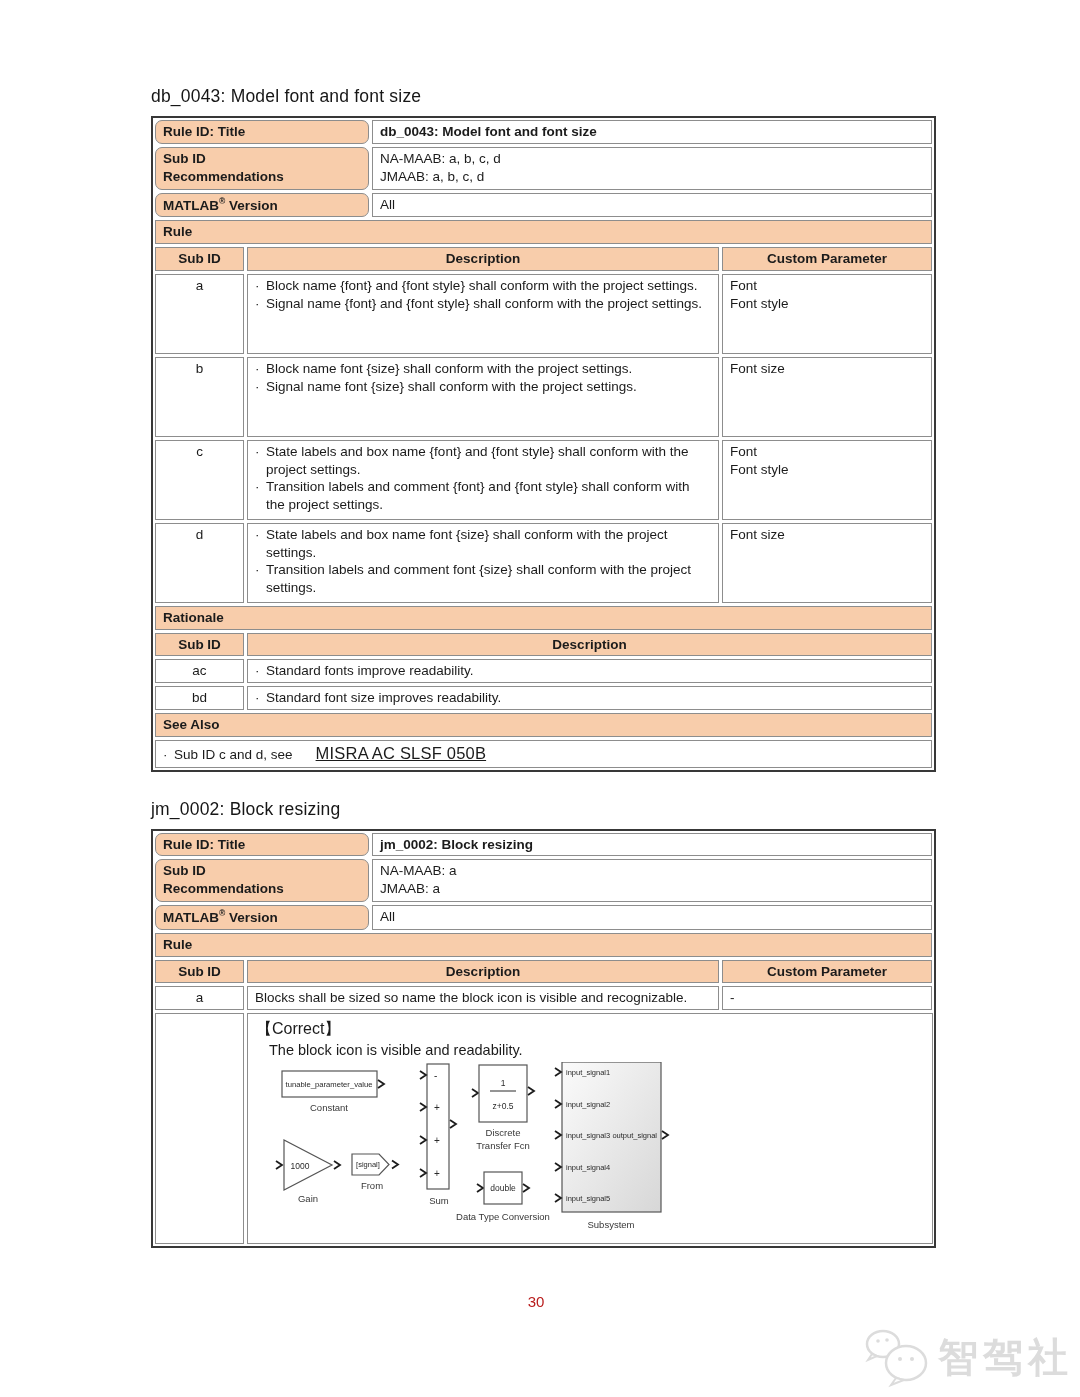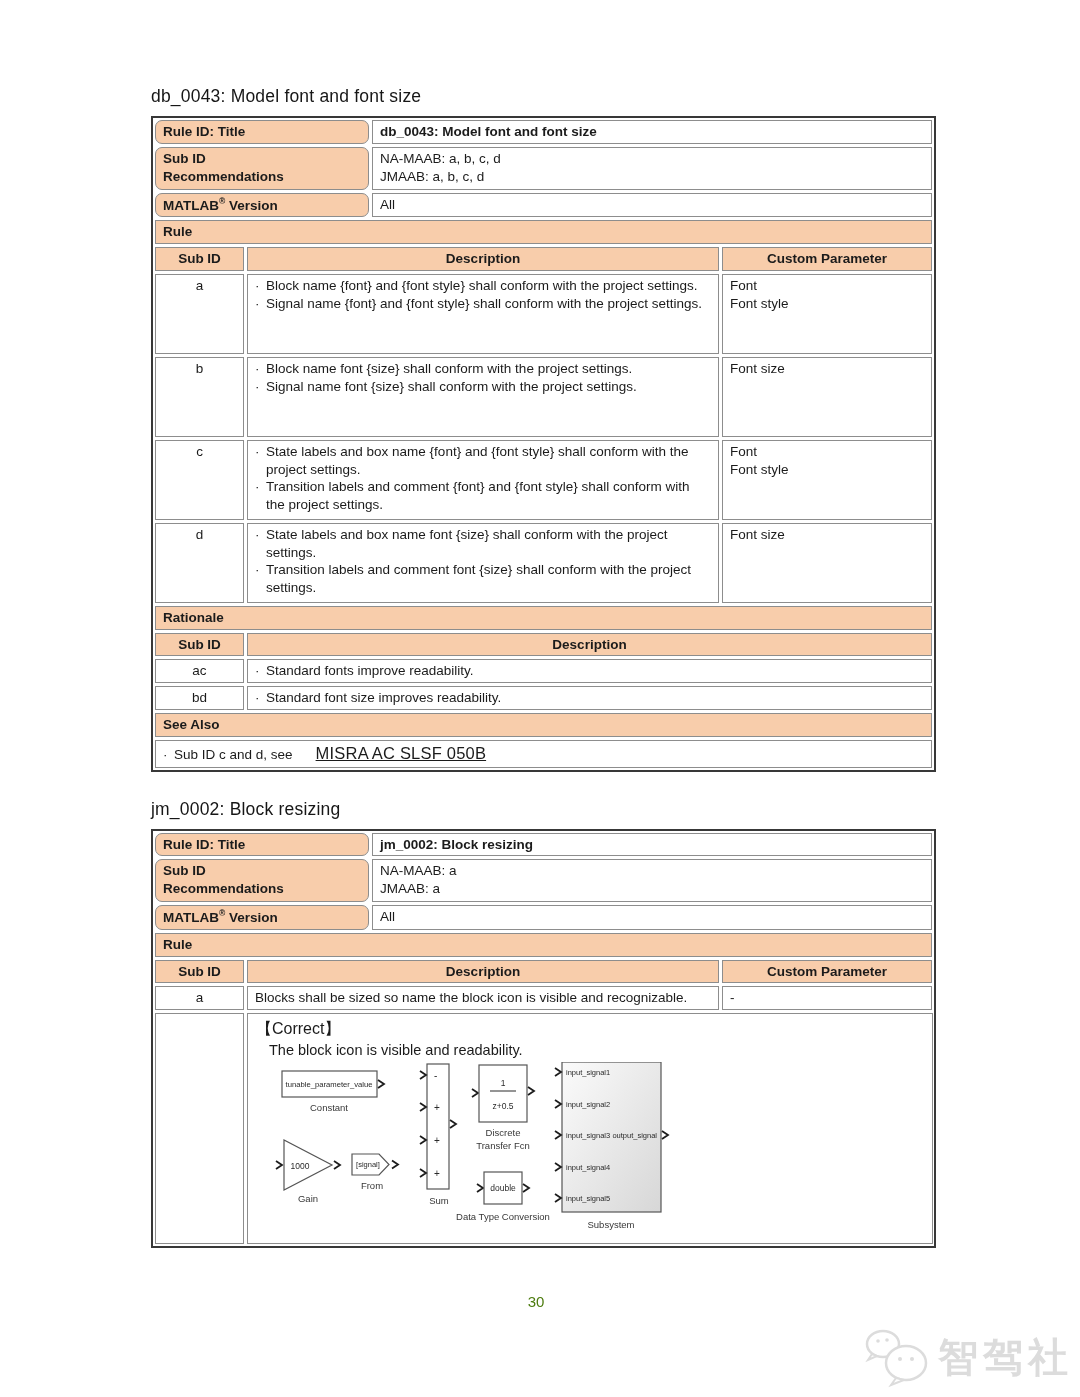--- a/index.html
+++ b/index.html
@@ -63,21 +63,21 @@
   svg.diagram text { font-family: "Liberation Sans", sans-serif; fill: #2a2a2a; }
   svg.diagram .blk { fill: #ffffff; stroke: #555; stroke-width: 1.2; }
   svg.diagram .pa  { fill: none; stroke: #1c1c1c; stroke-width: 1.8; }
   svg.diagram .t7  { font-size: 7.5px; }
   svg.diagram .t8  { font-size: 8.5px; }
   svg.diagram .lab { font-size: 9.5px; fill: #383838; }
   svg.diagram .ps  { font-size: 10px; }
 
   .page-number {
     position: absolute; left: 0; right: 8px; top: 1293px;
-    text-align: center; font-size: 15px; color: #4d7c0f;
+    text-align: center; font-size: 15px; color: #b91c1c;
   }
   .watermark {
     position: absolute; right: 7px; bottom: 8px;
     display: flex; align-items: center; gap: 6px;
     color: #dcdcdc;
   }
   .watermark .wm-text {
     font-size: 40px; font-weight: bold; letter-spacing: 5px;
     color: #dcdcdc; line-height: 1;
   }

